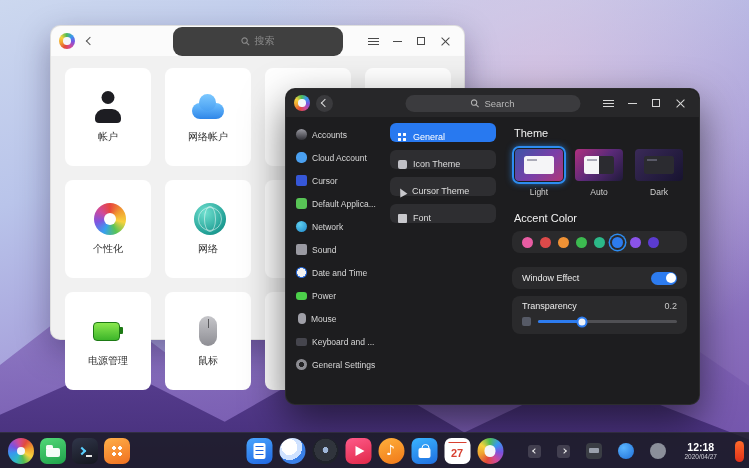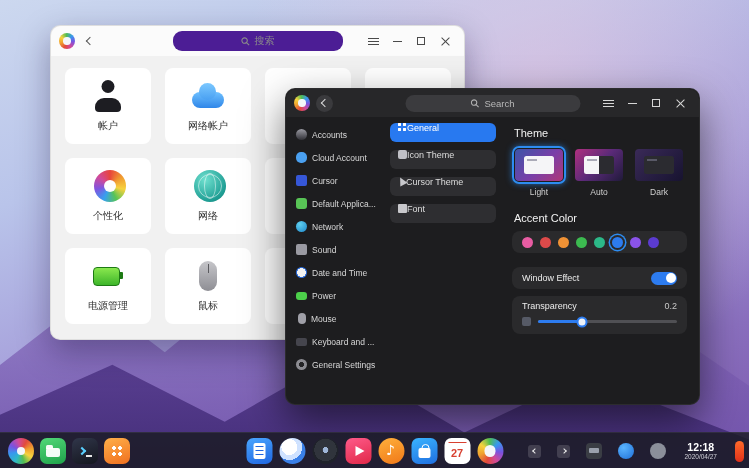--- a/index.html
+++ b/index.html
@@ -39,23 +39,23 @@
   .chev{width:6px;height:6px;border-left:1.6px solid currentColor;border-bottom:1.6px solid currentColor;flex:none;}
   .chev-left{transform:rotate(45deg);}
   .chev-right{transform:rotate(225deg);}
   .backbtn{width:17px;height:17px;border-radius:50%;display:flex;align-items:center;justify-content:center;flex:none;}
 
   
   .win-light{position:absolute;left:50px;top:25px;width:415px;height:315px;border-radius:10px;
     background:#f1f1f1;box-shadow:0 12px 32px rgba(20,10,50,.35);border:1px solid rgba(0,0,0,.08);}
   .win-light .titlebar{height:30px;background:#fbfbfb;border-radius:10px 10px 0 0;color:#4a4a4a;}
   .win-light .backbtn{background:transparent;color:#555;}
-  .win-light .searchpill{width:170px;height:20px;background:#4c1d95;color:#8a8a8a;font-size:10px;}
+  .win-light .searchpill{width:170px;height:29px;background:#404040;color:#8a8a8a;font-size:10px;}
   .cards{display:grid;grid-template-columns:repeat(4,86px);gap:14px;padding:12px 14px;}
-  .card{background:#fff;border-radius:8px;height:76px;display:flex;flex-direction:column;
+  .card{background:#fff;border-radius:8px;height:98px;display:flex;flex-direction:column;
     align-items:center;justify-content:center;gap:7px;}
   .card-label{font-size:10px;color:#303030;}
 
   
   .ci{width:36px;height:32px;position:relative;flex:none;}
   .ci-user::before{content:"";position:absolute;left:50%;top:0;transform:translateX(-50%);
     width:13px;height:13px;border-radius:50%;background:#1d1d22;}
   .ci-user::after{content:"";position:absolute;left:50%;bottom:0;transform:translateX(-50%);
     width:26px;height:14px;border-radius:9px 9px 4px 4px;background:#1d1d22;}
   .ci-cloud::before{content:"";position:absolute;left:2px;top:12px;width:32px;height:16px;border-radius:9px;
@@ -97,21 +97,21 @@
   .si-palette{background:conic-gradient(#e8453c,#f09a30,#f7d23e,#58c456,#37a0ef,#8055e0,#e8453c);}
   .si-globe{background:radial-gradient(circle at 35% 30%,#5fd0f0,#1f86c8);}
   .si-speaker{background:#9a9aa2;border-radius:2px;}
   .si-clock{background:radial-gradient(circle,#f2f2f2 55%,#2a6de0 58%);}
   .si-batt{background:#4cd04a;border-radius:3px;height:8px;margin-top:1px;}
   .si-mouse{background:#a0a0a8;border-radius:5px;width:8px;margin-left:2px;}
   .si-kbd{background:#45454d;border-radius:2px;height:8px;margin-top:1px;}
   .si-gear{background:radial-gradient(circle,#242426 30%,#8c8c92 33%);}
 
   .subnav{width:122px;padding:6px 8px;flex:none;}
-  .sub-btn{display:flex;align-items:flex-start;height:19px;margin-bottom:8px;padding:0 8px;
+  .sub-btn{display:flex;align-items:flex-end;gap:6px;height:19px;margin-bottom:8px;padding:0 8px;
     background:#2e2e31;border-radius:6px;font-size:9px;color:#dedede;}
   .sub-btn.active{background:#2879f0;color:#fff;}
   .sn{width:9px;height:9px;flex:none;}
   .sn-general{background:radial-gradient(circle,#fff 1.4px,transparent 1.6px) -1px -1px/5px 5px;}
   .sn-icontheme{background:#c0c0c6;border-radius:2px;}
   .sn-cursor{width:0;height:0;border-left:4px solid transparent;border-right:4px solid transparent;
     border-bottom:8px solid #c8c8cc;transform:rotate(-28deg);}
   .sn-font{background:#c8c8cc;border-radius:1px;}
 
   .rpanel{flex:1;padding:8px 12px 8px 8px;}

